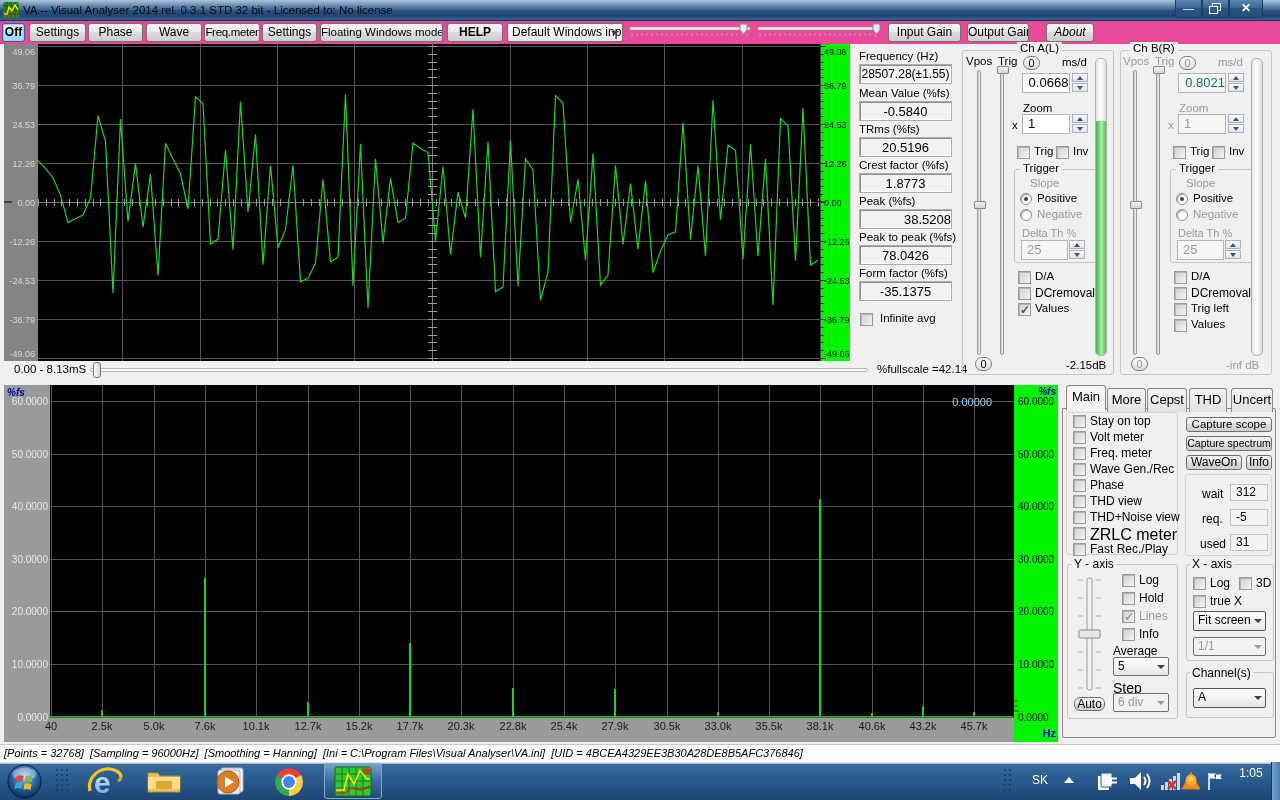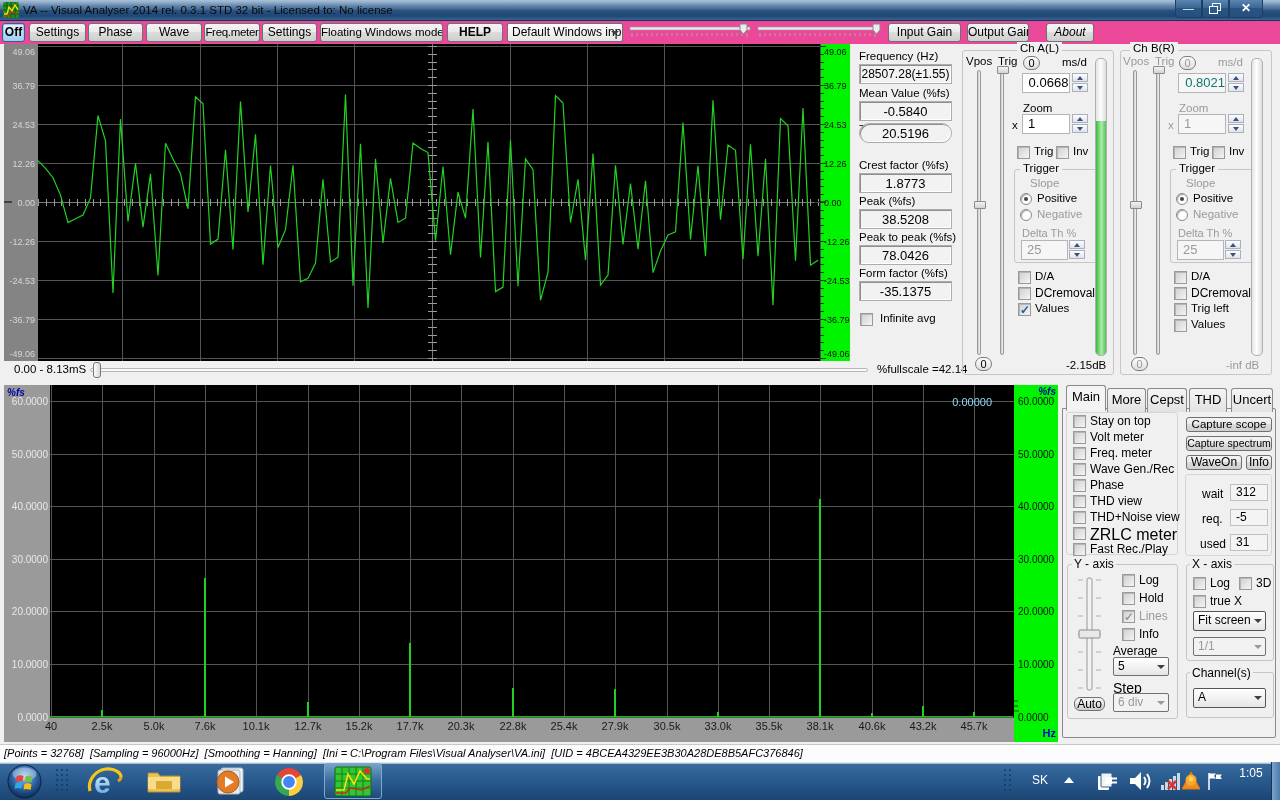--- a/index.html
+++ b/index.html
@@ -151,25 +151,25 @@
  <div class="abs" style="left:93px;top:1px;width:8px;height:16px;background:linear-gradient(90deg,#fdfdfd,#d8d8d8);border:1px solid #777;border-radius:3px;"></div>
 </div>
 <div class="lab" style="left:877px;top:363px;">%fullscale =42.14</div>
 
 <div id="measure">
  <div class="lab" style="left:859px;top:50px;">Frequency (Hz)</div>
  <div class="valbox" style="top:64px;font-size:12px;">28507.28(±1.55)</div>
  <div class="lab" style="left:859px;top:87px;">Mean Value (%fs)</div>
  <div class="valbox" style="top:101px;">-0.5840</div>
  <div class="lab" style="left:859px;top:123px;">TRms (%fs)</div>
- <div class="valbox" style="top:123px;border-radius:10px;">20.5196</div>
+ <div class="valbox" style="top:137px;">20.5196</div>
  <div class="lab" style="left:859px;top:159px;">Crest factor (%fs)</div>
  <div class="valbox" style="top:173px;">1.8773</div>
  <div class="lab" style="left:859px;top:195px;">Peak (%fs)</div>
- <div class="valbox" style="top:209px;">38.5208</div>
+ <div class="valbox" style="top:209px;text-align:right;">38.5208</div>
  <div class="lab" style="left:859px;top:231px;">Peak to peak (%fs)</div>
  <div class="valbox" style="top:245px;">78.0426</div>
  <div class="lab" style="left:859px;top:267px;">Form factor (%fs)</div>
  <div class="valbox" style="top:281px;">-35.1375</div>
  <div class="cb" style="left:860px;top:313px;"></div>
  <div class="lab" style="left:880px;top:312px;">Infinite avg</div>
 </div>
 
 <div id="chA">
  <div class="grp" style="left:962px;top:50px;width:152px;height:325px;"></div>

